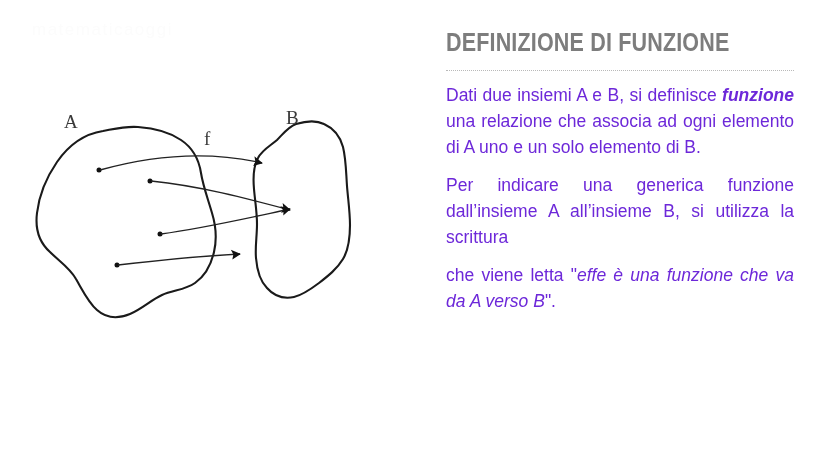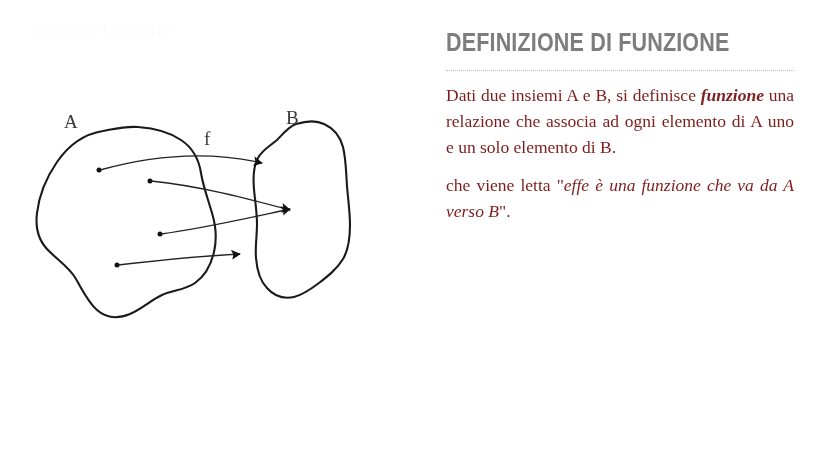--- a/index.html
+++ b/index.html
@@ -84,24 +84,24 @@
   }
 
   .body-block {
     position: absolute;
     left: 0;
     top: 82px;
     width: 348px;
   }
 
   .para {
-    font-family: Liberation Serif, serif;
+    font-family: Liberation Sans, sans-serif;
     font-size: 17.5px;
     line-height: 26px;
-    color: #7f1d1d;
+    color: #6d28d9;
     text-align: justify;
     margin: 0 0 12px 0;
   }
   .para.last { margin-bottom: 0; }
   .para.nojust { text-align: left; }
 
   .b-italic {
     font-weight: bold;
     font-style: italic;
   }
@@ -178,20 +178,21 @@
   <div class="text-pane">
 
     <div class="card-title">DEFINIZIONE DI FUNZIONE</div>
 
     <div class="title-rule"></div>
 
     <div class="body-block">
 
       <p class="para"><span>Dati due insiemi A e B, si definisce </span><span class="b-italic">funzione</span><span> una relazione che associa ad ogni elemento di A uno e un solo elemento di B.</span></p>
 
+      <p class="para"><span>Per indicare una generica funzione dall’insieme A all’insieme B, si utilizza la scrittura</span></p>
 
 
       <p class="para last"><span>che viene letta "</span><span class="ital">effe è una funzione che va da A verso B</span><span>".</span></p>
 
     </div>
   </div>
 
 </div>
 
 </body></html>

